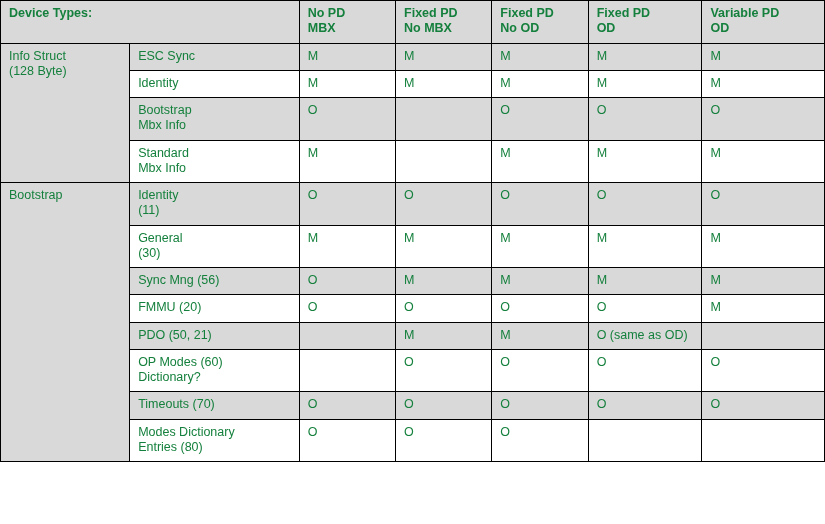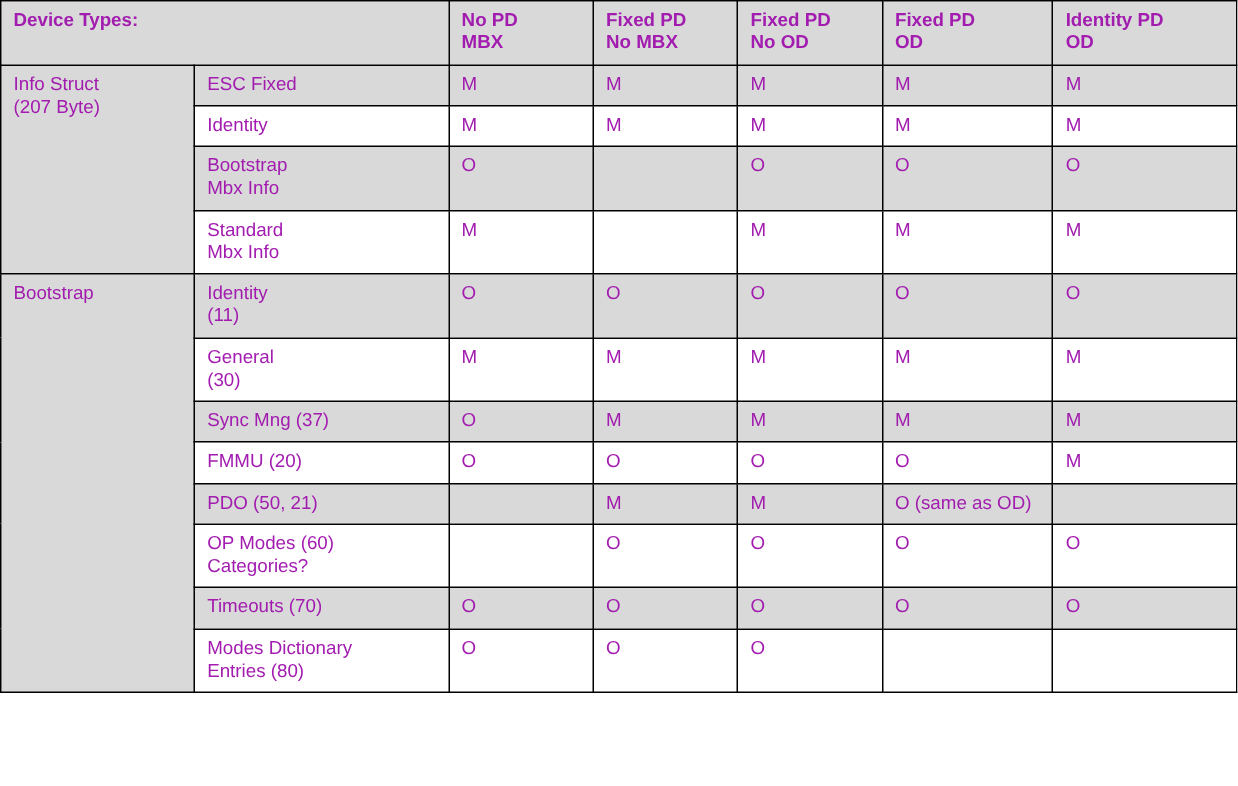--- a/index.html
+++ b/index.html
@@ -11,21 +11,21 @@
     font-family: "Liberation Sans", sans-serif;
     width: 825px;
     height: 524px;
     overflow: hidden;
   }
   #device-table {
     border-collapse: collapse;
     width: 825px;
     table-layout: fixed;
     font-size: 12.5px;
-    color: #a21caf;
+    color: #15803d;
   }
   #device-table td, #device-table th {
     border: 1px solid #000000;
     vertical-align: top;
     padding: 5px 8px 6px 8px;
     line-height: 1.22;
     font-weight: normal;
     text-align: left;
     background: #d9d9d9;
   }
@@ -80,34 +80,34 @@
       </th>
       <th>
         <span class="line2">Fixed PD</span>
         <span class="line2">No OD</span>
       </th>
       <th>
         <span class="line2">Fixed PD</span>
         <span class="line2">OD</span>
       </th>
       <th>
-        <span class="line2">Identity PD</span>
+        <span class="line2">Variable PD</span>
         <span class="line2">OD</span>
       </th>
     </tr>
   </thead>
   <tbody>
 
     <tr>
       <td class="rowlabel" rowspan="4">
         <span class="line2">Info Struct</span>
-        <span class="line2">(207 Byte)</span>
-      </td>
-      <td class="cell-grey">
-        <span class="line2">ESC Fixed</span>
+        <span class="line2">(128 Byte)</span>
+      </td>
+      <td class="cell-grey">
+        <span class="line2">ESC Sync</span>
       </td>
       <td class="cell-grey cell-val">M</td>
       <td class="cell-grey cell-val">M</td>
       <td class="cell-grey cell-val">M</td>
       <td class="cell-grey cell-val">M</td>
       <td class="cell-grey cell-val">M</td>
     </tr>
     <tr>
       <td class="cell-white">
         <span class="line2">Identity</span>
@@ -161,21 +161,21 @@
         <span class="line2">(30)</span>
       </td>
       <td class="cell-white cell-val">M</td>
       <td class="cell-white cell-val">M</td>
       <td class="cell-white cell-val">M</td>
       <td class="cell-white cell-val">M</td>
       <td class="cell-white cell-val">M</td>
     </tr>
     <tr>
       <td class="cell-grey">
-        <span class="line2">Sync Mng (37)</span>
+        <span class="line2">Sync Mng (56)</span>
       </td>
       <td class="cell-grey cell-val">O</td>
       <td class="cell-grey cell-val">M</td>
       <td class="cell-grey cell-val">M</td>
       <td class="cell-grey cell-val">M</td>
       <td class="cell-grey cell-val">M</td>
     </tr>
     <tr>
       <td class="cell-white">
         <span class="line2">FMMU (20)</span>
@@ -192,21 +192,21 @@
       </td>
       <td class="cell-grey cell-val"></td>
       <td class="cell-grey cell-val">M</td>
       <td class="cell-grey cell-val">M</td>
       <td class="cell-grey cell-val">O (same as OD)</td>
       <td class="cell-grey cell-val"></td>
     </tr>
     <tr>
       <td class="cell-white">
         <span class="line2">OP Modes (60)</span>
-        <span class="line2">Categories?</span>
+        <span class="line2">Dictionary?</span>
       </td>
       <td class="cell-white cell-val"></td>
       <td class="cell-white cell-val">O</td>
       <td class="cell-white cell-val">O</td>
       <td class="cell-white cell-val">O</td>
       <td class="cell-white cell-val">O</td>
     </tr>
     <tr>
       <td class="cell-grey">
         <span class="line2">Timeouts (70)</span>

